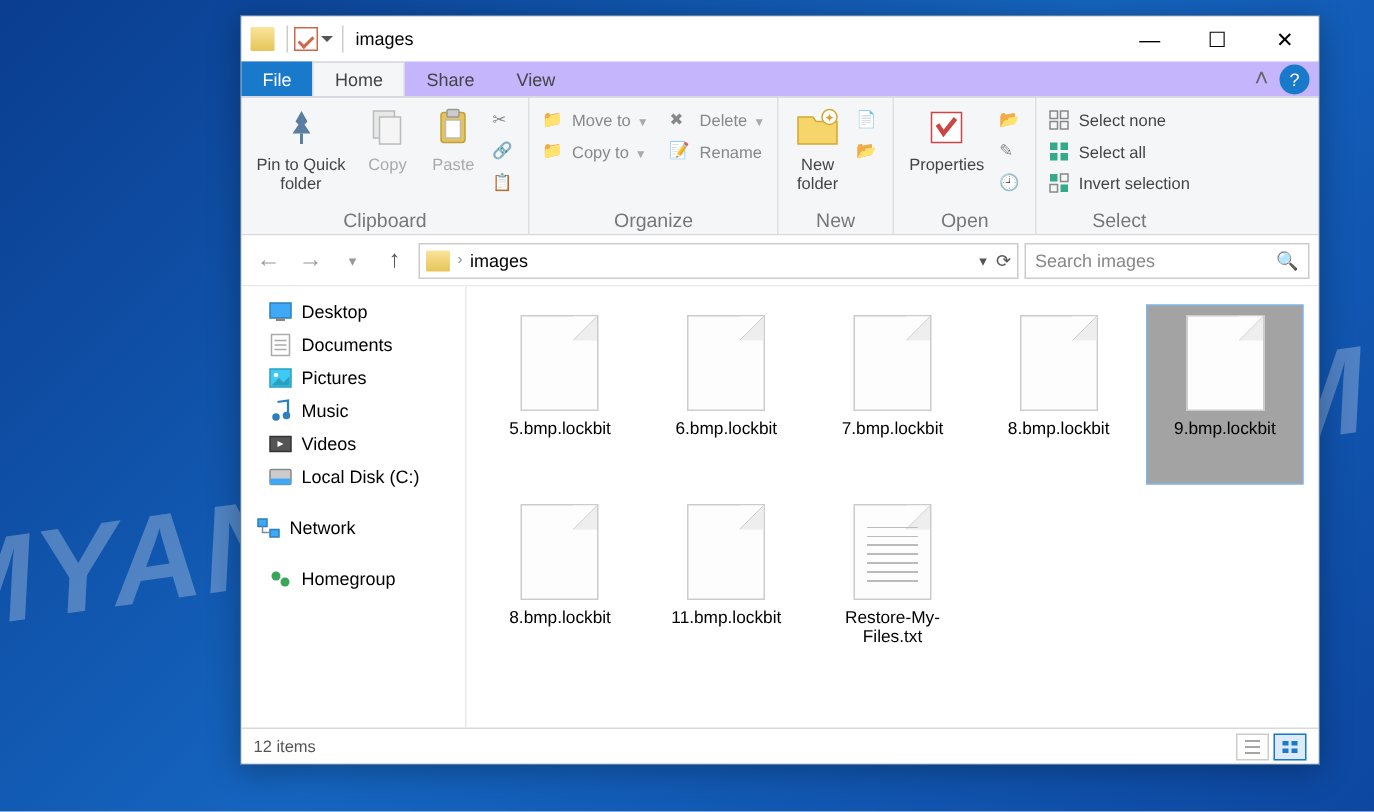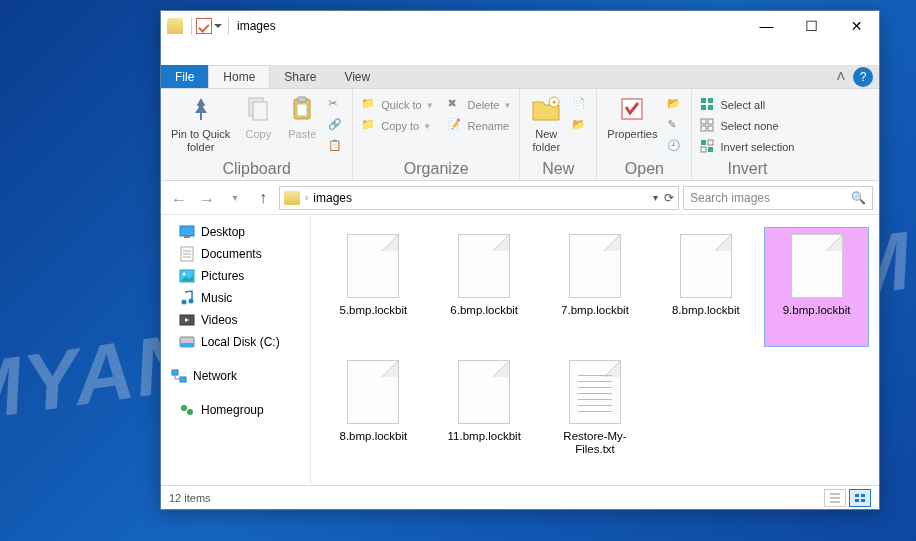--- a/index.html
+++ b/index.html
@@ -15,33 +15,33 @@
 .titlebar .div { width: 1px; height: 18px; background: #ccc; margin: 0 4px; }
 .titlebar .qat { width: 16px; height: 16px; border: 1px solid #d0664a; position: relative; }
 .titlebar .qat::after { content: ""; position: absolute; left: 2px; top: 5px; width: 8px; height: 4px; border-left: 2px solid #d0664a; border-bottom: 2px solid #d0664a; transform: rotate(-45deg); }
 .titlebar .dd { width: 12px; height: 16px; display: flex; align-items: center; justify-content: center; }
 .titlebar .dd::after { content: ""; border: 4px solid transparent; border-top: 4px solid #555; margin-top: 4px; }
 .titlebar .title { font-size: 12px; color: #000; margin-left: 4px; flex: 1; }
 .winbtns { display: flex; height: 100%; }
 .winbtn { width: 45px; display: flex; align-items: center; justify-content: center; font-size: 14px; color: #000; }
 
 
-.menutabs { height: 24px; display: flex; align-items: stretch; background: #e5e5e5; border-bottom: 1px solid #d9d9d9; position: relative; margin-top: 24px; }
+.menutabs { height: 24px; display: flex; align-items: stretch; background: #c4b5fd; border-bottom: 1px solid #d9d9d9; position: relative; }
 .menutabs .tab { padding: 0 14px; font-size: 12px; display: flex; align-items: center; color: #444; }
 .menutabs .tab.file { background: #1979ca; color: #fff; }
 .menutabs .tab.active { background: #f5f6f7; border: 1px solid #d9d9d9; border-bottom: none; }
 .menutabs .spacer { flex: 1; }
 .menutabs .chev { width: 24px; display: flex; align-items: center; justify-content: center; color: #666; }
 .menutabs .help { width: 20px; height: 20px; border-radius: 50%; background: #1979ca; color: #fff; font-size: 12px; display: flex; align-items: center; justify-content: center; margin: 2px 6px 0 0; }
 
 
 .ribbon { height: 92px; background: #f5f6f7; border-bottom: 1px solid #d9d9d9; display: flex; }
 .rgroup { border-right: 1px solid #e0e0e0; display: flex; flex-direction: column; padding: 2px 4px 0 4px; }
 .rgroup .body { flex: 1; display: flex; align-items: flex-start; }
-.rgroup .label { text-align: center; font-size: 16px; color: #777; padding: 1px 0 2px 0; }
+.rgroup .label { text-align: center; font-size: 13px; color: #777; padding: 1px 0 2px 0; }
 .rbtn-big { display: flex; flex-direction: column; align-items: center; padding: 2px 6px; font-size: 11px; color: #444; text-align: center; line-height: 13px; }
 .rbtn-big .ico { width: 32px; height: 32px; margin-bottom: 3px; display: flex; align-items: center; justify-content: center; }
 .rbtn-small { display: flex; align-items: center; font-size: 11px; color: #888; padding: 2px 4px; gap: 4px; }
 .rbtn-small .ico { width: 16px; height: 16px; }
 .vcol { display: flex; flex-direction: column; justify-content: flex-start; gap: 1px; }
 
 
 .addrbar { height: 34px; background: #fff; display: flex; align-items: center; padding: 4px 6px; gap: 4px; border-bottom: 1px solid #e8e8e8; }
 .navbtn { width: 24px; height: 24px; display: flex; align-items: center; justify-content: center; color: #999; font-size: 16px; }
 .navbtn.en { color: #555; }
@@ -54,21 +54,21 @@
 .searchbox { width: 190px; height: 24px; border: 1px solid #ccc; display: flex; align-items: center; padding: 0 6px; font-size: 12px; color: #888; gap: 23px; }
 
 
 .mainarea { flex: 1; display: flex; background: #fff; overflow: hidden; }
 .sidebar { width: 150px; border-right: 1px solid #e8e8e8; padding: 6px 0; overflow: auto; }
 .sideitem { display: flex; align-items: center; gap: 6px; font-size: 12px; color: #000; padding: 3px 6px 3px 18px; }
 .sideitem .sico { width: 16px; height: 16px; display: flex; align-items: center; justify-content: center; }
 .sidegap { height: 12px; }
 .filegrid { flex: 1; padding: 12px 10px; display: grid; grid-template-columns: repeat(5, 1fr); grid-auto-rows: 120px; gap: 6px 6px; align-content: start; overflow: auto; }
 .fileitem { display: flex; flex-direction: column; align-items: center; justify-content: flex-start; font-size: 11.5px; text-align: center; padding: 6px 2px; border: 1px solid transparent; }
-.fileitem.selected { border: 1px solid #7fb4e6; background: #f0abfc; }
+.fileitem.selected { border: 1px solid #7fb4e6; background: #a3a3a3; }
 .fileicon { width: 52px; height: 64px; background: #fdfdfd; border: 1px solid #ccc; position: relative; margin-bottom: 6px; }
 .fileicon::before { content: ""; position: absolute; top: 0; right: 0; width: 16px; height: 16px; background: linear-gradient(135deg, #fdfdfd 48%, #ccc 50%, #eee 52%); }
 .fileicon.txt::after { content: ""; position: absolute; left: 8px; right: 8px; top: 14px; bottom: 10px; background: repeating-linear-gradient(#bbb 0 1px, transparent 1px 6px); }
 .filename { line-height: 13px; word-break: break-word; color: #000; }
 
 
 .statusbar { height: 24px; border-top: 1px solid #d9d9d9; display: flex; align-items: center; padding: 0 8px; font-size: 11px; color: #555; background: #fff; }
 .statusbar .fill { flex: 1; }
 .viewbtn { width: 22px; height: 18px; border: 1px solid #ccc; margin-left: 3px; display: flex; align-items: center; justify-content: center; }
 .viewbtn.active { border-color: #1979ca; background: #dceafc; }
@@ -151,21 +151,21 @@
         </div>
       </div>
       <div class="label">Clipboard</div>
     </div>
 
     <div class="rgroup">
       <div class="body">
         <div class="vcol" style="padding-top:4px">
           <div class="rbtn-small">
               <span class="ico">📁</span>
-              <span>Quick to</span>
+              <span>Move to</span>
               <span style="font-size:8px;color:#aaa">▼</span>
             </div>
           <div class="rbtn-small">
               <span class="ico">📁</span>
               <span>Copy to</span>
               <span style="font-size:8px;color:#aaa">▼</span>
             </div>
         </div>
         <div class="vcol" style="padding-top:4px;margin-left:6px">
           <div class="rbtn-small">
@@ -232,53 +232,53 @@
       </div>
       <div class="label">Open</div>
     </div>
 
     <div class="rgroup" style="border-right:none">
       <div class="body">
         <div class="vcol" style="padding-top:4px">
           <div class="rbtn-small" style="color:#444">
               <span class="ico">
                 <svg width="14" height="14">
+                  <rect x="1" y="1" width="5" height="5" fill="none" stroke="#888"></rect>
+                  <rect x="8" y="1" width="5" height="5" fill="none" stroke="#888"></rect>
+                  <rect x="1" y="8" width="5" height="5" fill="none" stroke="#888"></rect>
+                  <rect x="8" y="8" width="5" height="5" fill="none" stroke="#888"></rect>
+                </svg>
+              </span>
+              <span>Select none</span>
+            </div>
+          <div class="rbtn-small" style="color:#444">
+              <span class="ico">
+                <svg width="14" height="14">
                   <rect x="1" y="1" width="5" height="5" fill="#3a8"></rect>
                   <rect x="8" y="1" width="5" height="5" fill="#3a8"></rect>
                   <rect x="1" y="8" width="5" height="5" fill="#3a8"></rect>
                   <rect x="8" y="8" width="5" height="5" fill="#3a8"></rect>
                 </svg>
               </span>
               <span>Select all</span>
-            </div>
-          <div class="rbtn-small" style="color:#444">
-              <span class="ico">
-                <svg width="14" height="14">
-                  <rect x="1" y="1" width="5" height="5" fill="none" stroke="#888"></rect>
-                  <rect x="8" y="1" width="5" height="5" fill="none" stroke="#888"></rect>
-                  <rect x="1" y="8" width="5" height="5" fill="none" stroke="#888"></rect>
-                  <rect x="8" y="8" width="5" height="5" fill="none" stroke="#888"></rect>
-                </svg>
-              </span>
-              <span>Select none</span>
             </div>
           <div class="rbtn-small" style="color:#444">
               <span class="ico">
                 <svg width="14" height="14">
                   <rect x="1" y="1" width="5" height="5" fill="#3a8"></rect>
                   <rect x="8" y="1" width="5" height="5" fill="none" stroke="#888"></rect>
                   <rect x="1" y="8" width="5" height="5" fill="none" stroke="#888"></rect>
                   <rect x="8" y="8" width="5" height="5" fill="#3a8"></rect>
                 </svg>
               </span>
               <span>Invert selection</span>
             </div>
         </div>
       </div>
-      <div class="label">Invert</div>
+      <div class="label">Select</div>
     </div>
   </div>
 
   <div class="addrbar">
     <div class="navbtn">←</div>
     <div class="navbtn">→</div>
     <div class="navbtn" style="font-size:10px">▾</div>
     <div class="navbtn en">↑</div>
     <div class="addrbox">
       <span class="fico"></span>

